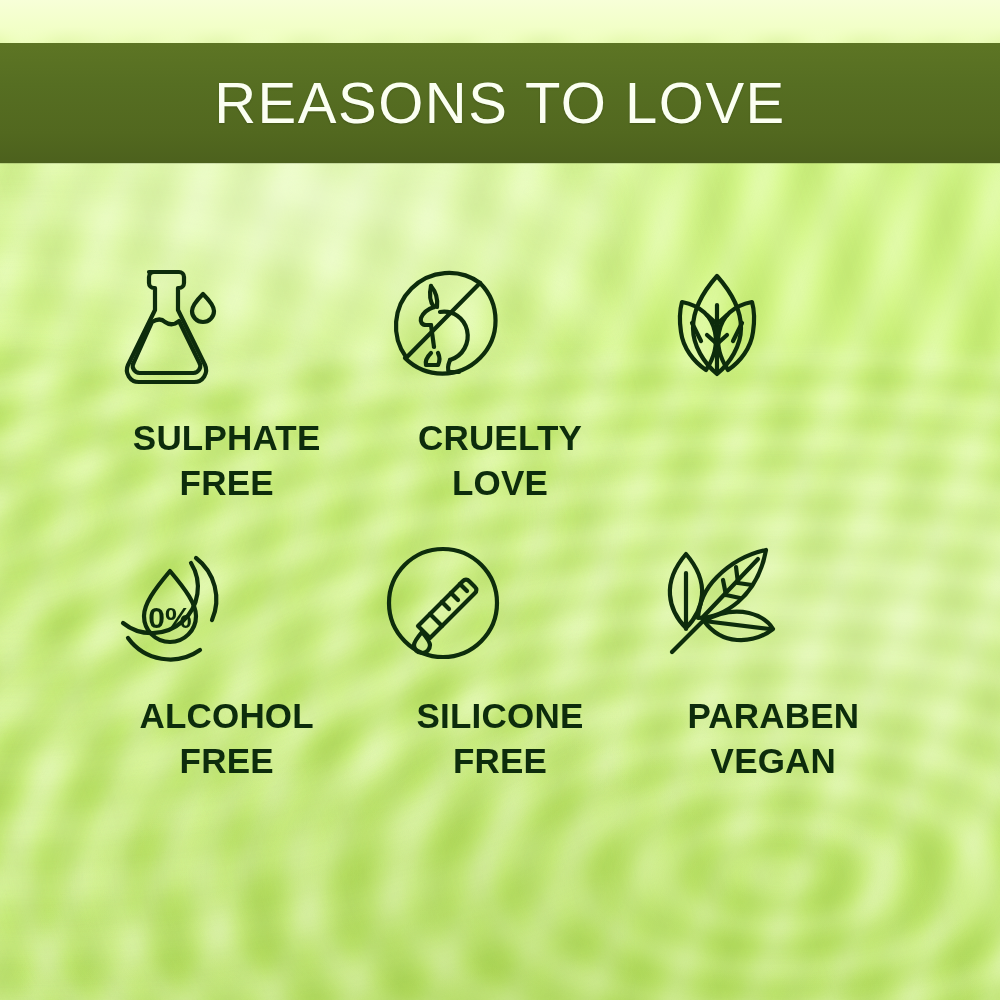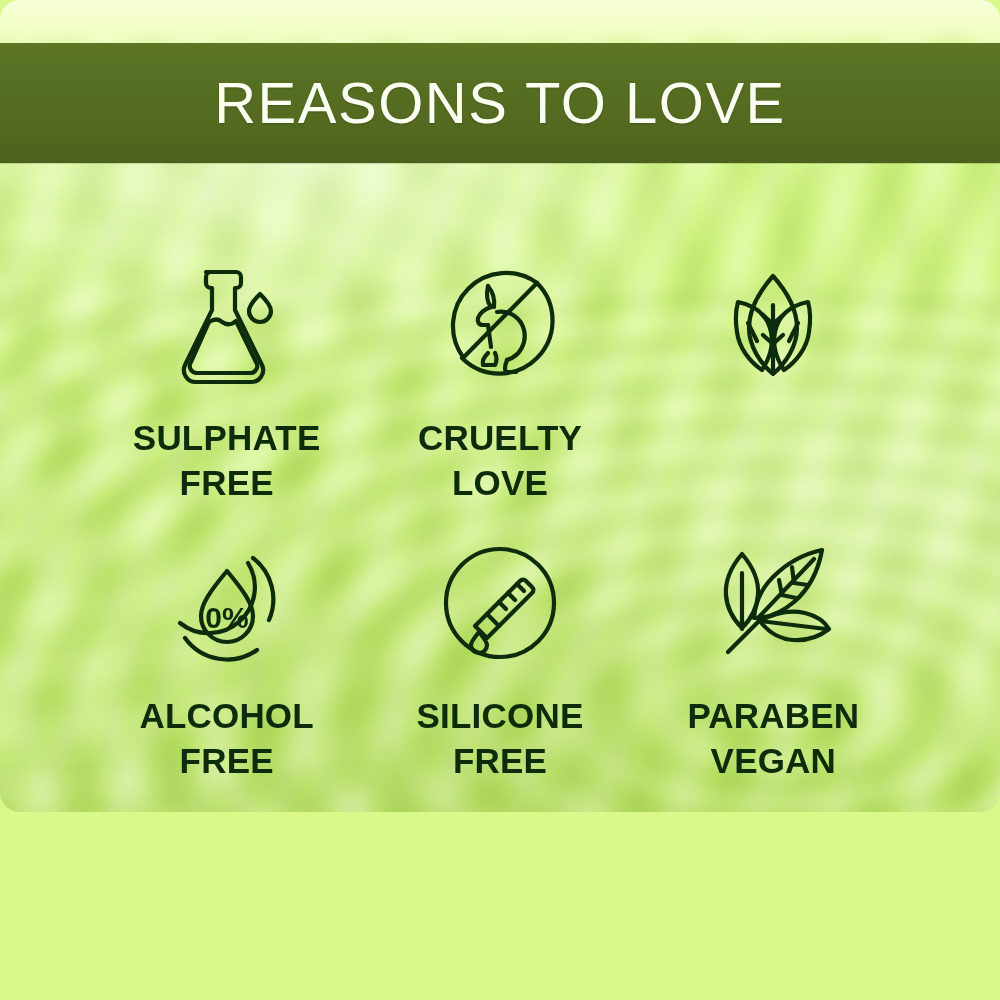--- a/index.html
+++ b/index.html
@@ -2,23 +2,22 @@
 <html><head>
 <meta charset="utf-8">
 <style>
   html,body{margin:0;padding:0;}
   body{
     width:1000px;height:1000px;overflow:hidden;
     font-family:"Liberation Sans", sans-serif;
     background:#d9f98a;
   }
   .poster{
-    position:relative;width:1000px;height:812px;overflow:hidden;
+    position:relative;width:1000px;height:1000px;overflow:hidden;
     background:#d5f783;
-    border-radius:20px;
   }
   
   .bg-base{
     position:absolute;inset:0;
     background:
       linear-gradient(180deg,#f2ffc9 0%,#e2fd9c 4%,#d8fa8d 12%,#d2f77f 40%,#cbf176 70%,#c5ec70 100%);
   }
   .bg-ripple-a{
     position:absolute;inset:-10%;
     background:
@@ -98,21 +97,21 @@
 
   
   .grid{
     position:absolute;left:90px;top:250px;width:820px;
     display:grid;
     grid-template-columns:repeat(3,1fr);
     grid-template-rows:260px 260px;
     column-gap:0px;row-gap:18px;
   }
   .badge{
-    display:flex;flex-direction:column;align-items:center;justify-content:flex-start;
+    display:flex;flex-direction:column;justify-content:flex-start;
   }
   .badge-icon{
     height:150px;width:160px;
     display:flex;align-items:center;justify-content:center;
   }
   .badge-icon svg{display:block;}
   .badge-label{
     margin-top:16px;
     color:#0d2c0c;
     font-size:35px;

